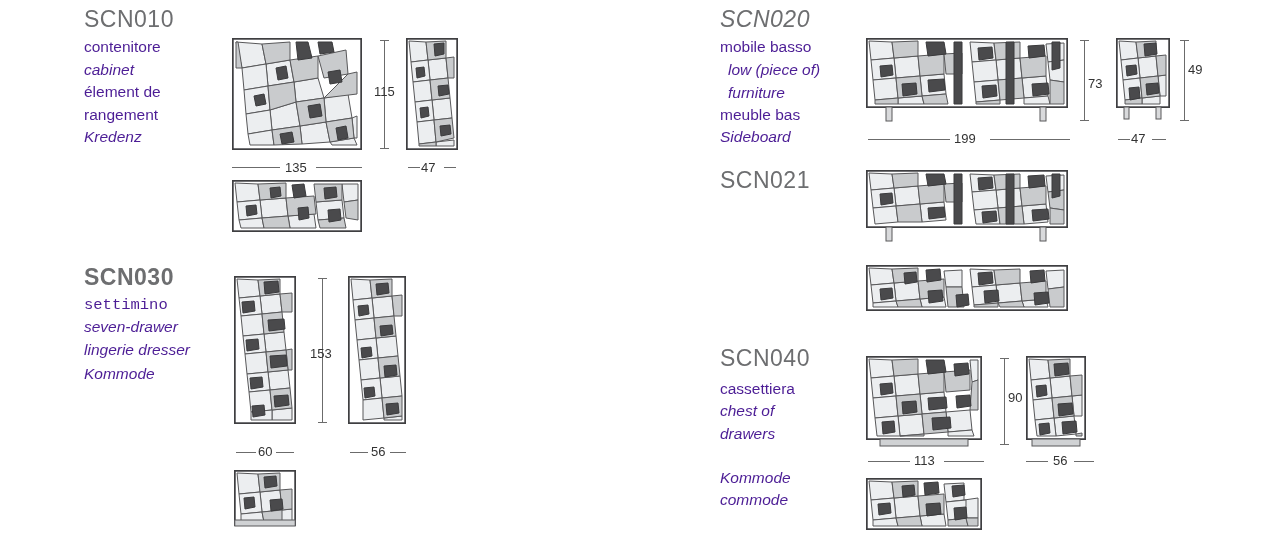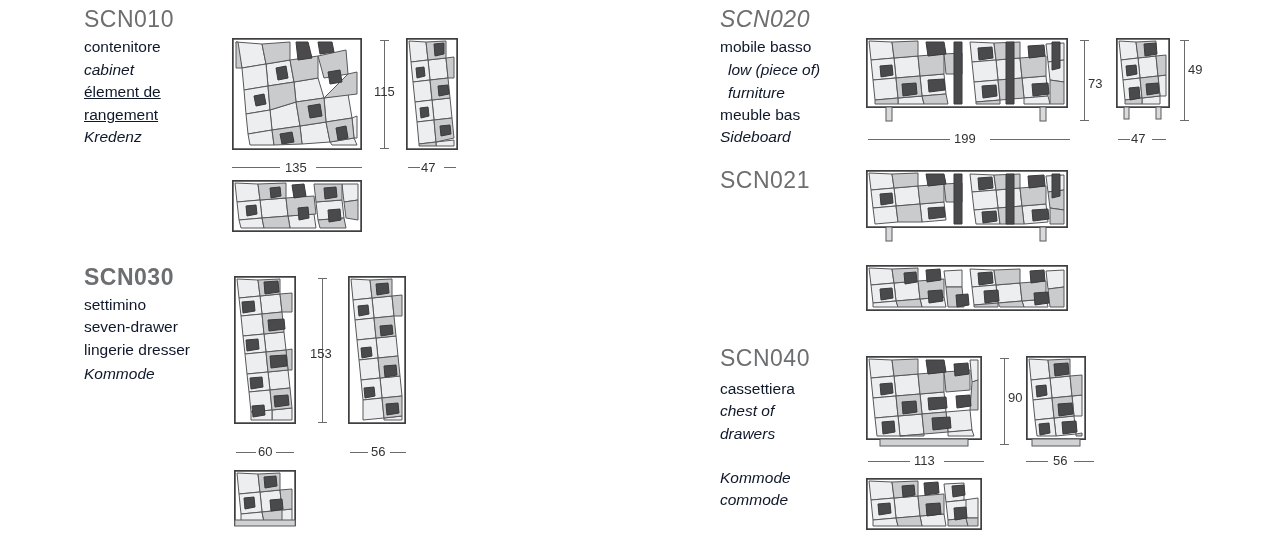--- a/index.html
+++ b/index.html
@@ -18,21 +18,21 @@
   .abs { position: absolute; }
 
   .code {
     font-size: 23px;
     color: #6d6e70;
     letter-spacing: 0.5px;
     white-space: nowrap;
   }
   .desc {
     font-size: 15.5px;
-    color: #0f172a;
+    color: #4c1d95;
     line-height: 1.47;
     white-space: pre-line;
   }
 
   .dimlabel {
     font-size: 13px;
     color: #333;
     white-space: nowrap;
   }
 
@@ -59,21 +59,21 @@
   .outline { fill: none; stroke: #3f3f41; stroke-width: 1.6; }
   .leg { fill: #d9dadc; stroke: #58585a; stroke-width: 1; }
   .base { fill: #d0d2d4; stroke: #58585a; stroke-width: 1; }
 </style>
 </head>
 <body>
 
 <div class="abs code" style="left:84px; top:6px;">SCN010</div>
 <div class="abs desc" style="left:84px; top:36px;">contenitore</div>
 <div class="abs desc" style="left:84px; top:59px; font-style:italic;">cabinet</div>
-<div class="abs desc" style="left:84px; top:81px;text-decoration:underline;">élement de
+<div class="abs desc" style="left:84px; top:81px;">élement de
 rangement</div>
 <div class="abs desc" style="left:84px; top:126px; font-style:italic;">Kredenz</div>
 
 <div class="abs" style="left:232px; top:38px;">
   <svg width="130" height="112" viewBox="0 0 130 112">
     <rect class="pc-face" x="0.8" y="0.8" width="128.4" height="110.4"></rect>
     <g class="pc-light">
       <polygon points="4,4 30,6 34,26 10,30"></polygon>
       <polygon points="34,26 58,22 62,44 36,48"></polygon>
       <polygon points="10,30 34,26 36,48 12,52"></polygon>
@@ -182,22 +182,22 @@
       <polygon points="92,8 104,7 105,17 93,19"></polygon>
       <polygon points="38,8 48,7 49,16 39,18"></polygon>
       <polygon points="96,30 108,29 109,40 97,42"></polygon>
       <polygon points="66,28 76,27 77,38 67,40"></polygon>
     </g>
     <rect class="outline" x="0.8" y="0.8" width="128.4" height="50.4"></rect>
   </svg>
 </div>
 
 <div class="abs code" style="left:84px; top:264px;font-weight:bold;">SCN030</div>
-<div class="abs desc" style="left:84px; top:294px;">settimino</div>
-<div class="abs desc" style="left:84px; top:316px; ">seven-drawer
+<div class="abs desc" style="left:84px; top:294px;font-family:Liberation Mono, monospace;">settimino</div>
+<div class="abs desc" style="left:84px; top:316px; font-style:italic;">seven-drawer
 lingerie dresser</div>
 <div class="abs desc" style="left:84px; top:363px; font-style:italic;">Kommode</div>
 
 <div class="abs" style="left:234px; top:276px;">
   <svg width="62" height="148" viewBox="0 0 62 148">
     <rect class="pc-face" x="0.8" y="0.8" width="60.4" height="146.4"></rect>
     <g class="pc-light">
       <polygon points="3,3 24,4 26,20 5,22"></polygon>
       <polygon points="26,20 46,18 48,36 28,38"></polygon>
       <polygon points="5,22 26,20 28,38 7,40"></polygon>

